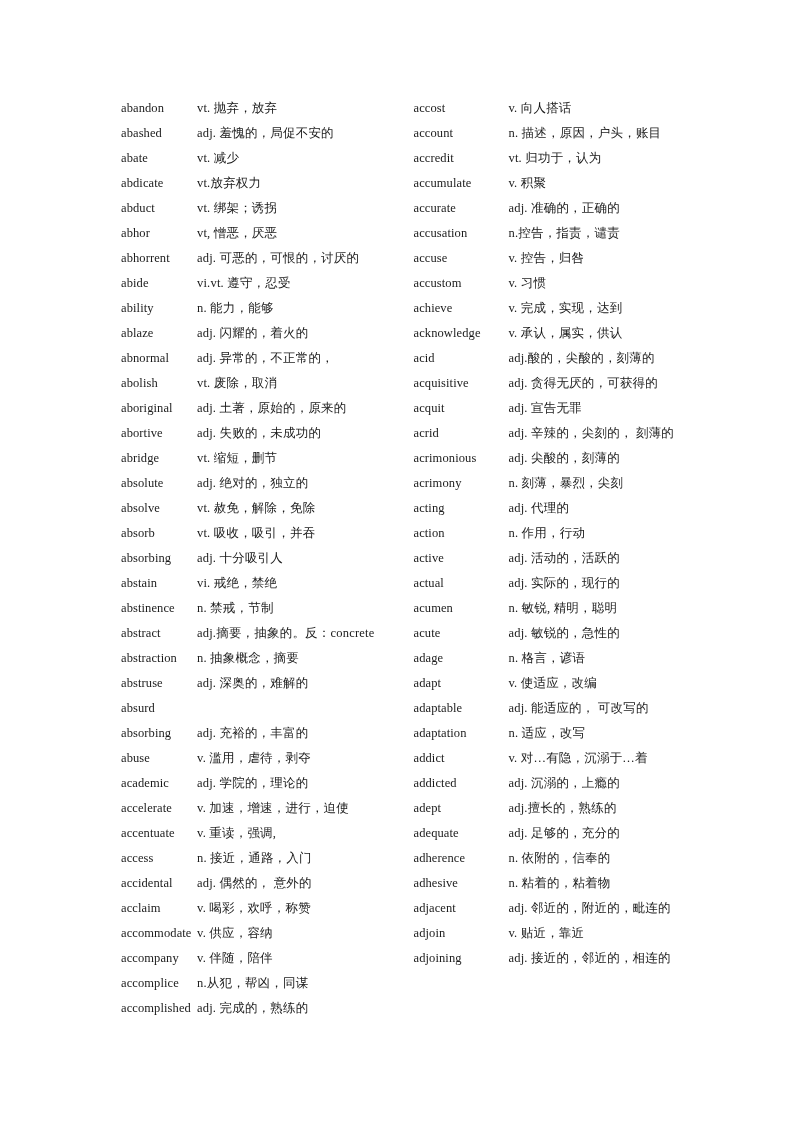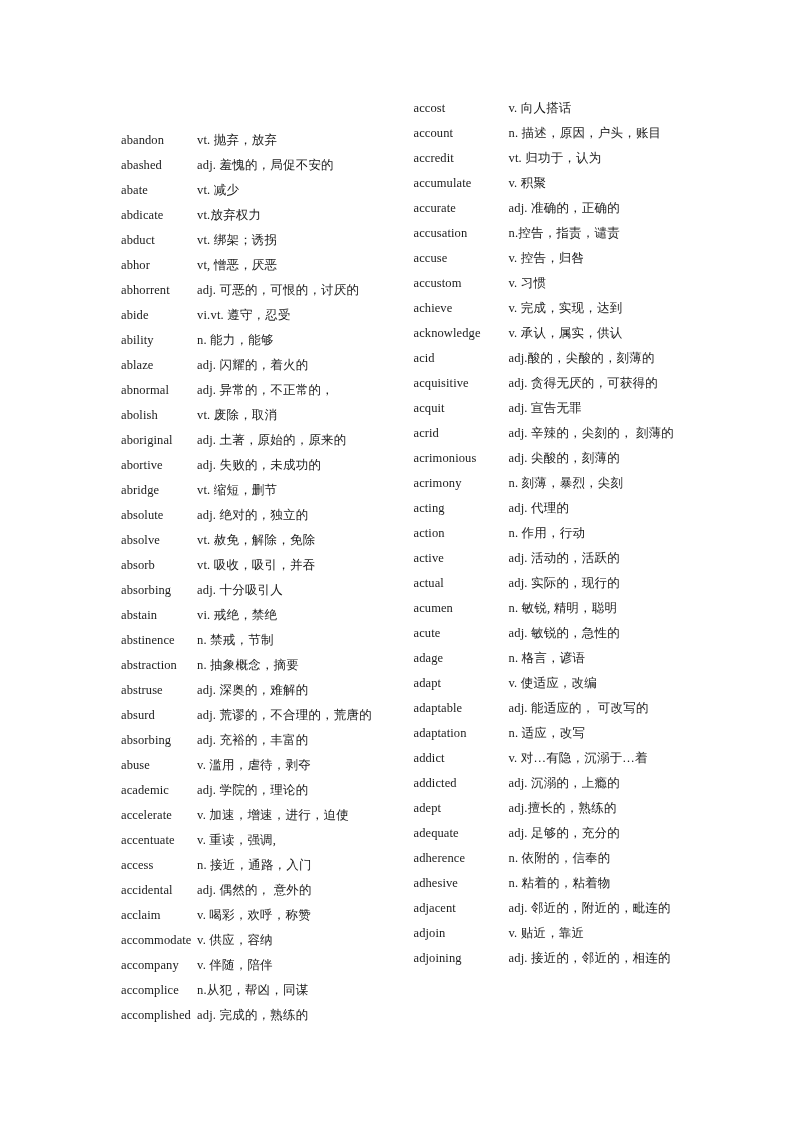--- a/index.html
+++ b/index.html
@@ -29,21 +29,21 @@
     width: 680px;
   }
   .columns {
     display: flex;
     flex-direction: row;
     align-items: flex-start;
   }
   .col {
     display: block;
   }
-  .col-left  { width: 273px; margin-top: 32px; }
+  .col-left  { width: 273px; }
   .col-right { width: 400px; margin-left: 28px; }
 
   .entry {
     display: flex;
     flex-direction: row;
     align-items: baseline;
     height: 25px;
     line-height: 25px;
     white-space: nowrap;
   }
@@ -146,30 +146,33 @@
           </div>
           <div class="entry">
             <span class="word">abstain</span>
             <span class="def">vi. 戒绝，禁绝</span>
           </div>
           <div class="entry">
             <span class="word">abstinence</span>
             <span class="def">n. 禁戒，节制</span>
           </div>
           <div class="entry">
+            <span class="word">abstract</span>
+            <span class="def">adj.摘要，抽象的。反：concrete</span>
+          </div>
+          <div class="entry">
             <span class="word">abstraction</span>
             <span class="def">n. 抽象概念，摘要</span>
           </div>
           <div class="entry">
             <span class="word">abstruse</span>
             <span class="def">adj. 深奥的，难解的</span>
           </div>
           <div class="entry">
             <span class="word">absurd</span>
-            <span class="def">adj. 荒谬的，不合理的，荒唐的</span>
           </div>
           <div class="entry">
             <span class="word">absorbing</span>
             <span class="def">adj. 充裕的，丰富的</span>
           </div>
           <div class="entry">
             <span class="word">abuse</span>
             <span class="def">v. 滥用，虐待，剥夺</span>
           </div>
           <div class="entry">

